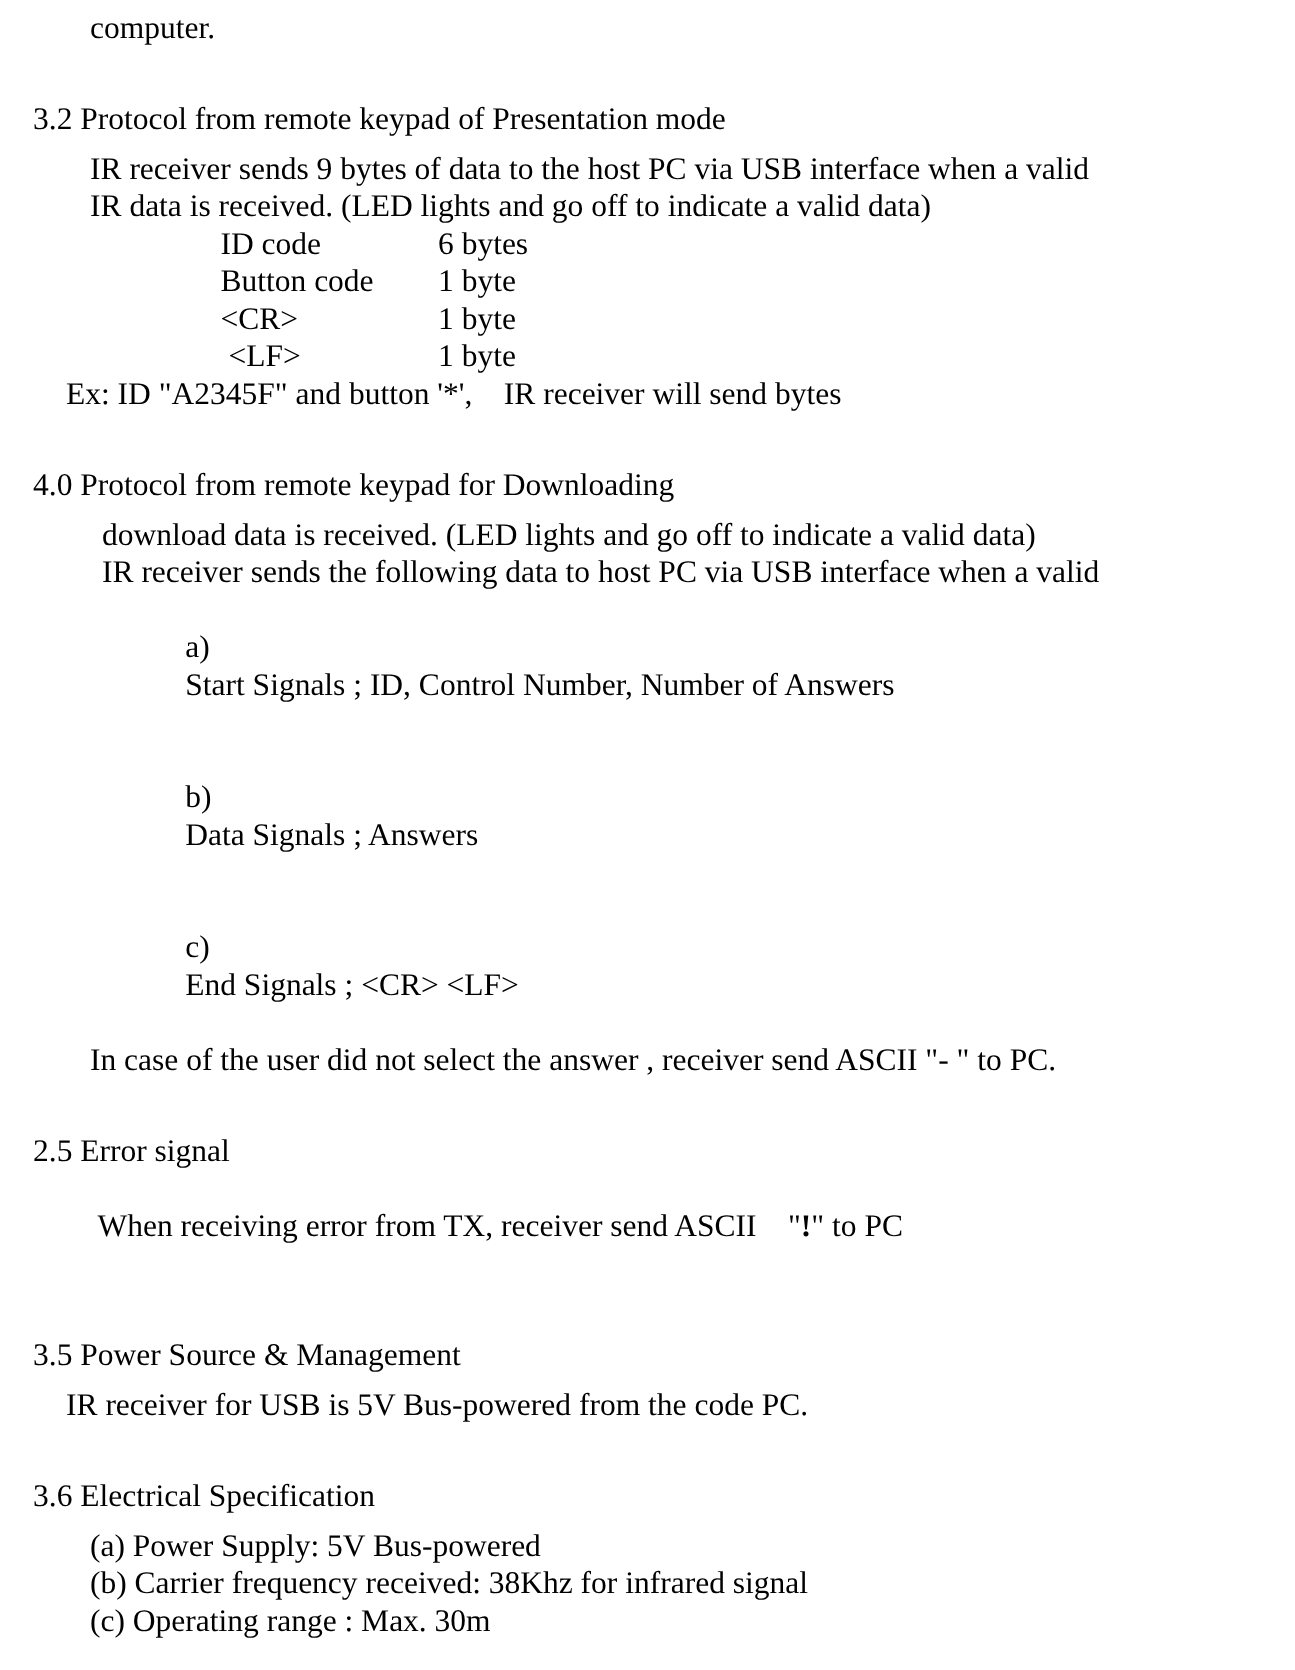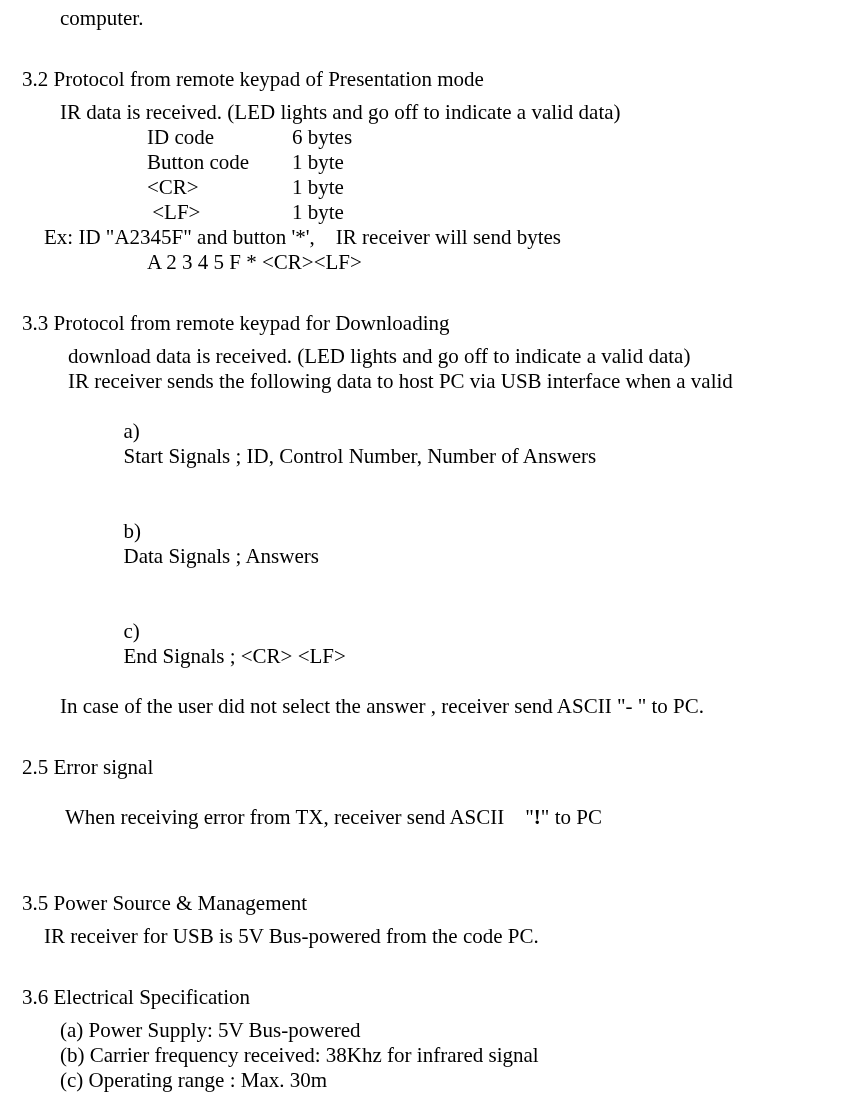--- a/index.html
+++ b/index.html
@@ -28,20 +28,21 @@
 </style>
 </head>
 <body>
 
 <div class="page">
 
   <div class="indent1 line">computer.</div>
 
   <div class="headline line">3.2 Protocol from remote keypad of Presentation mode</div>
   <div>
+    <div class="indent1 line">IR receiver sends 9 bytes of data to the host PC via USB interface when a valid</div>
     <div class="indent1 line">IR data is received. (LED lights and go off to indicate a valid data)</div>
   </div>
   <div>
     <div class="indent3 row">
       <span class="label-col">ID code</span>
       <span>6 bytes</span>
     </div>
     <div class="indent3 row">
       <span class="label-col">Button code</span>
       <span>1 byte</span>
@@ -49,23 +50,22 @@
     <div class="indent3 row">
       <span class="label-col">&lt;CR&gt;</span>
       <span>1 byte</span>
     </div>
     <div class="indent3 row">
       <span class="label-col line"> &lt;LF&gt;</span>
       <span>1 byte</span>
     </div>
   </div>
   <div class="line" style="padding-left:22px;">Ex: ID "A2345F" and button '*',    IR receiver will send bytes</div>
-  <div class="indent3 line">A 2 3 4 5 F * &lt;CR&gt;&lt;LF&gt;</div>
 
-  <div class="headline line">3.3 Protocol from remote keypad for Downloading</div>
+  <div class="headline line">4.0 Protocol from remote keypad for Downloading</div>
   <div>
     <div class="indent2 line">download data is received. (LED lights and go off to indicate a valid data)</div>
     <div class="indent2 line">IR receiver sends the following data to host PC via USB interface when a valid</div>
   </div>
   <div>
     <div class="indent4 line">
       <span class="listmark">a)</span>
       <span>Start Signals ; ID, Control Number, Number of Answers</span>
     </div>
     <div class="indent4 line">

